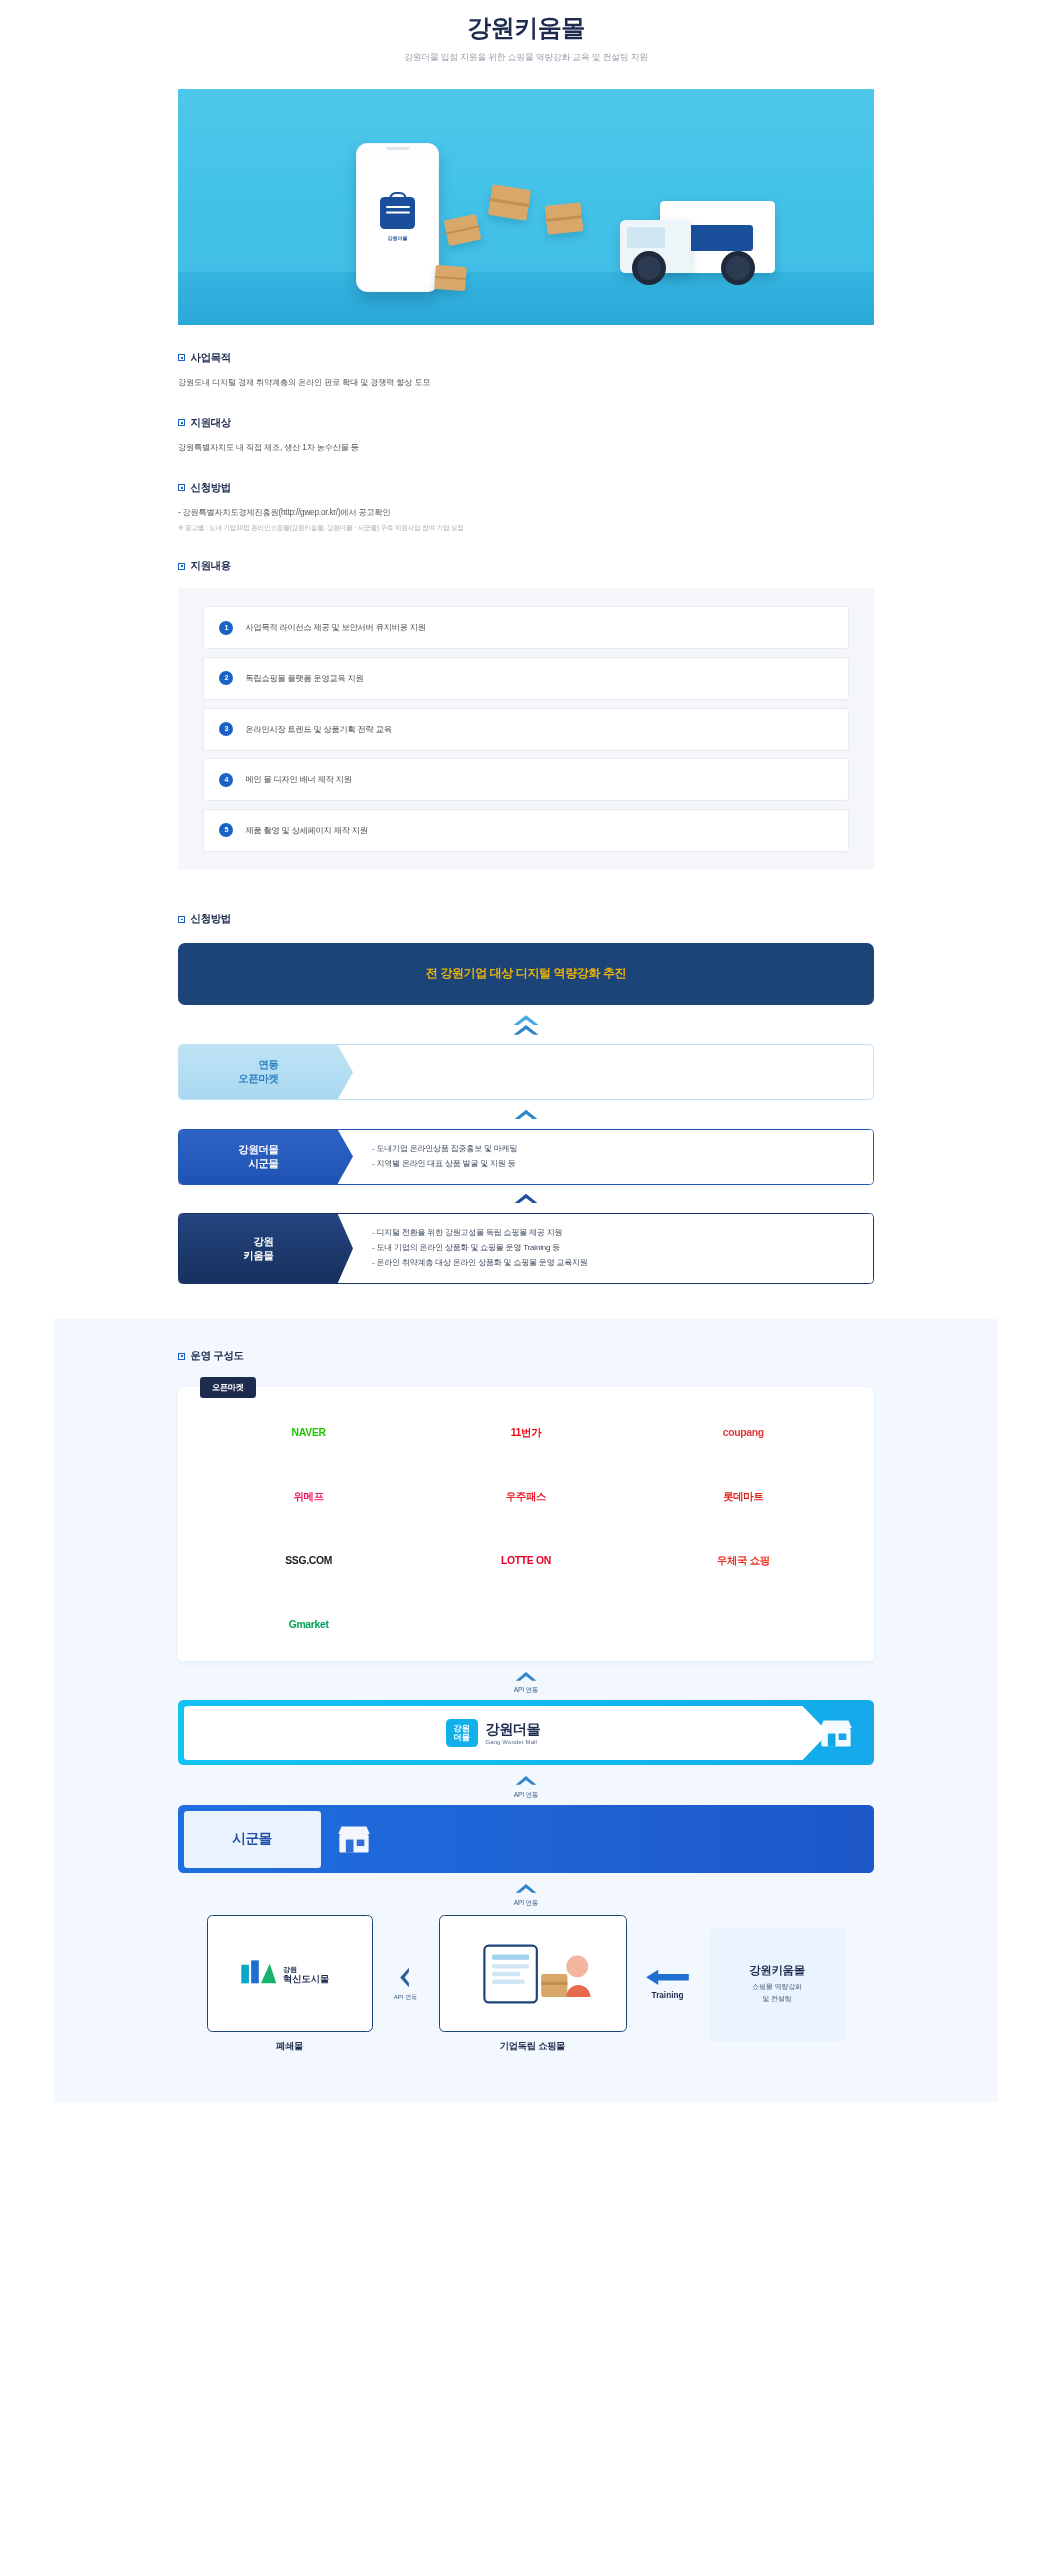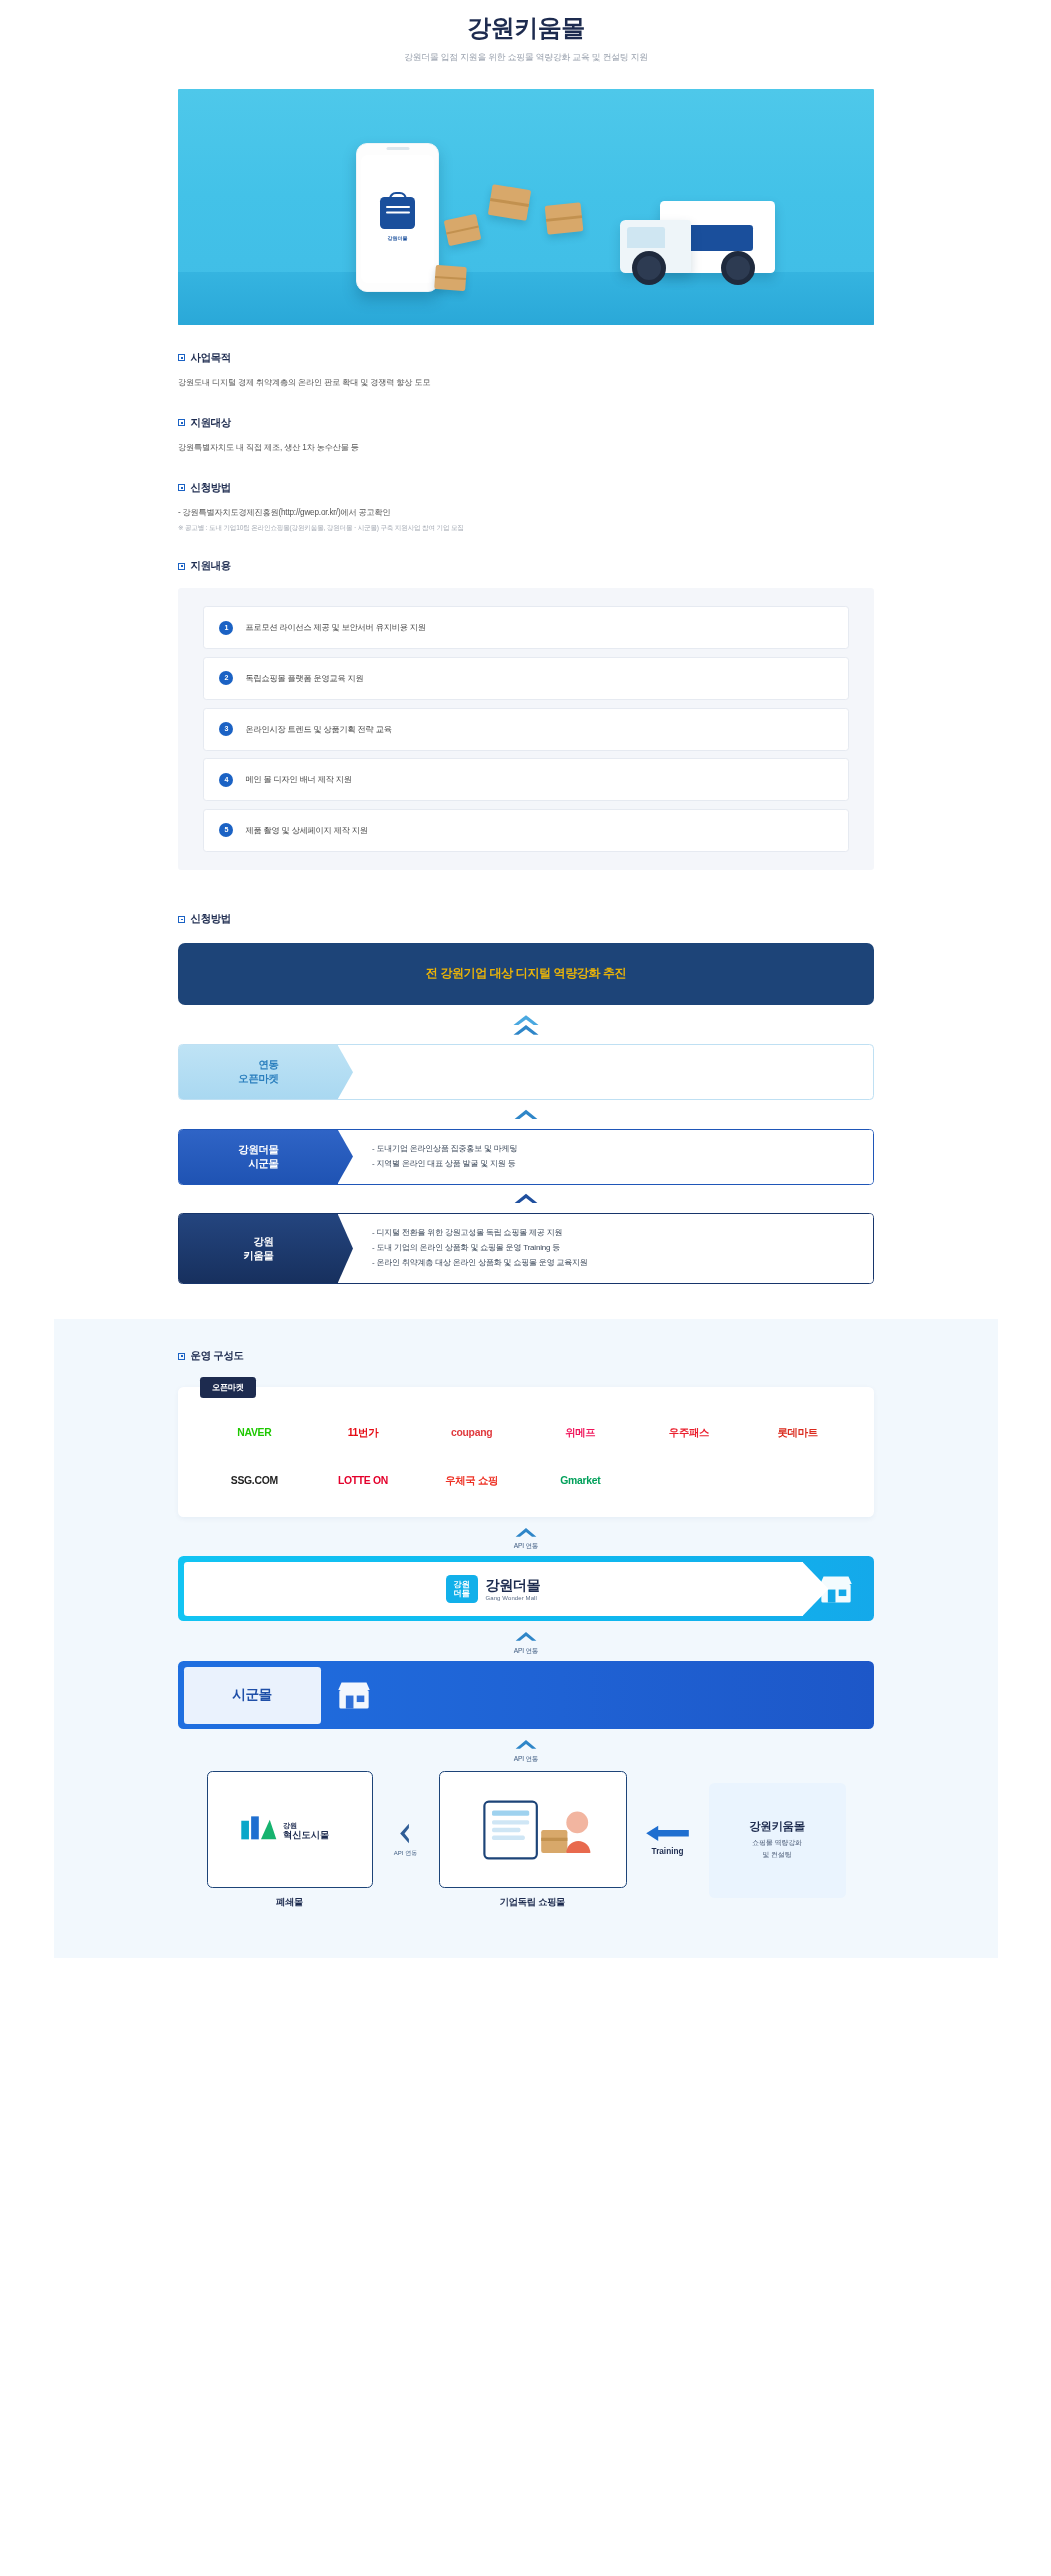--- a/index.html
+++ b/index.html
@@ -160,21 +160,21 @@
   
   .lower{background:#f2f8fd;margin-top:35px;padding:30px 0 49px;}
   .mall-card{
     margin-top:14.2px;background:#fff;border-radius:5.5px;padding:18.6px 22px 21px;position:relative;
     box-shadow:0 1.1px 5.5px rgba(20,60,110,.05);
   }
   .badge{
     position:absolute;left:22px;top:-10px;background:#1d2b4f;color:#fff;font-size:8.2px;font-weight:bold;
     padding:5px 12px;border-radius:3.3px;letter-spacing:-0.3px;
   }
-  .mall-grid{margin-top:12px;display:grid;grid-template-columns:repeat(6,1fr);row-gap:18px;}
+  .mall-grid{margin-top:12px;display:grid;grid-template-columns:repeat(3,1fr);row-gap:34px;}
   .mall-cell{display:flex;align-items:center;justify-content:center;height:30px;}
   .mall-logo{font-size:10.4px;font-weight:bold;letter-spacing:-0.3px;}
 
   .api-arrow{display:flex;flex-direction:column;align-items:center;gap:3.3px;padding:10px 0 5.5px;}
   .api-arrow .lbl{font-size:6.6px;color:#3e5b80;letter-spacing:-0.2px;}
 
   .gw-bar{
     height:65px;border-radius:5.5px;background:linear-gradient(90deg,#12c4f3 0%,#0fb8ef 60%,#14a9ea 100%);
     display:flex;align-items:center;position:relative;padding:5.5px;box-sizing:border-box;
   }
@@ -298,21 +298,21 @@
     </div>
 
     <div class="sec">
       <div class="sec-title">
         <span class="sq"></span>
         <span>지원내용</span>
       </div>
       <div class="support-card">
         <div class="sup-row">
           <span class="sup-num">1</span>
-          <span class="sup-txt">프로모션 라이선스 제공 및 보안서버 유지비용 지원</span>
+          <span class="sup-txt">사업목적 라이선스 제공 및 보안서버 유지비용 지원</span>
         </div>
         <div class="sup-row">
           <span class="sup-num">2</span>
           <span class="sup-txt">독립쇼핑몰 플랫폼 운영교육 지원</span>
         </div>
         <div class="sup-row">
           <span class="sup-num">3</span>
           <span class="sup-txt">온라인시장 트렌드 및 상품기획 전략 교육</span>
         </div>
         <div class="sup-row">

